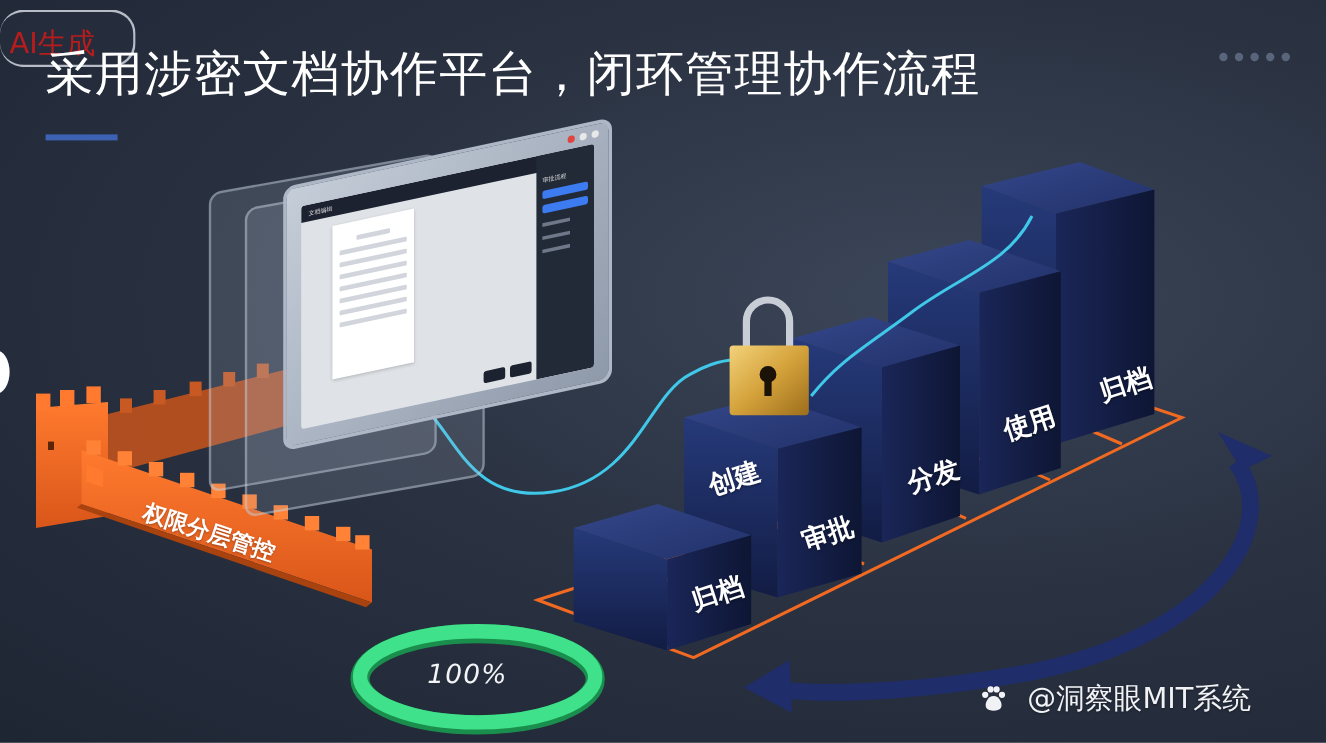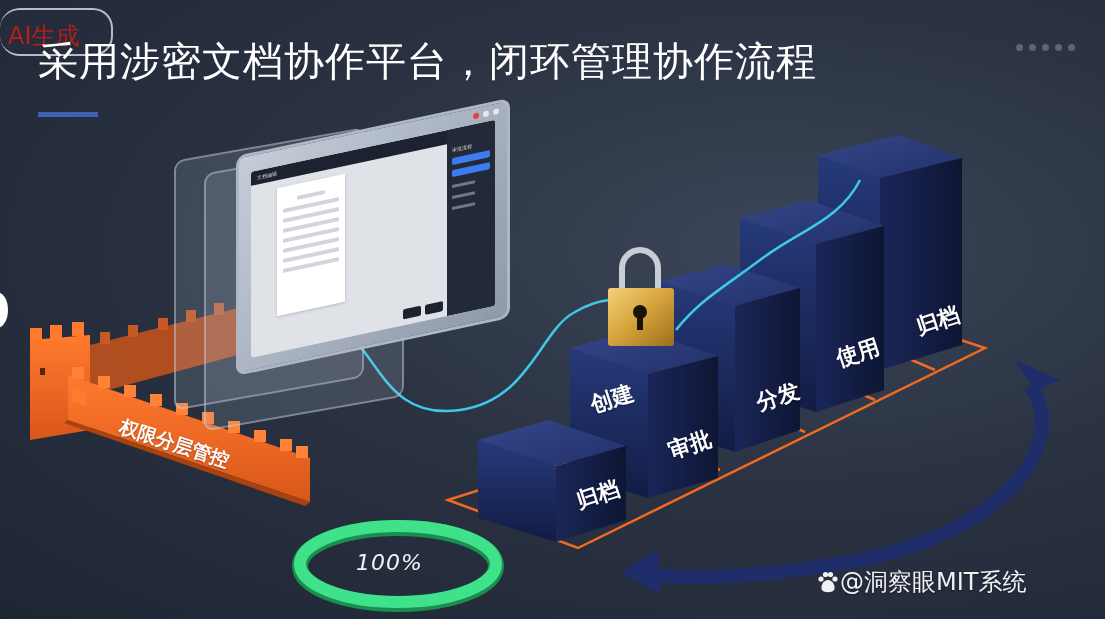--- a/index.html
+++ b/index.html
@@ -77,21 +77,21 @@
   }
 
   
   .ring-text {
     position: absolute; left: 356px; top: 550px; font-size: 22px; font-weight: normal; font-style: italic;
     color: #f2f4f6; letter-spacing: 1px;
   }
 
   .watermark {
     position: absolute; left: 816px; top: 566px; font-size: 24px; color: #f0f2f5;
-    display: flex; align-items: center; gap: 0; white-space: nowrap;
+    display: flex; align-items: center; gap: 16px; white-space: nowrap;
     text-shadow: 0 1px 2px rgba(0,0,0,0.4);
   }
   .paw { width: 24px; height: 24px; }
 </style>
 </head>
 <body>
 
 <div class="stage">
 
   <div class="ai-badge">

